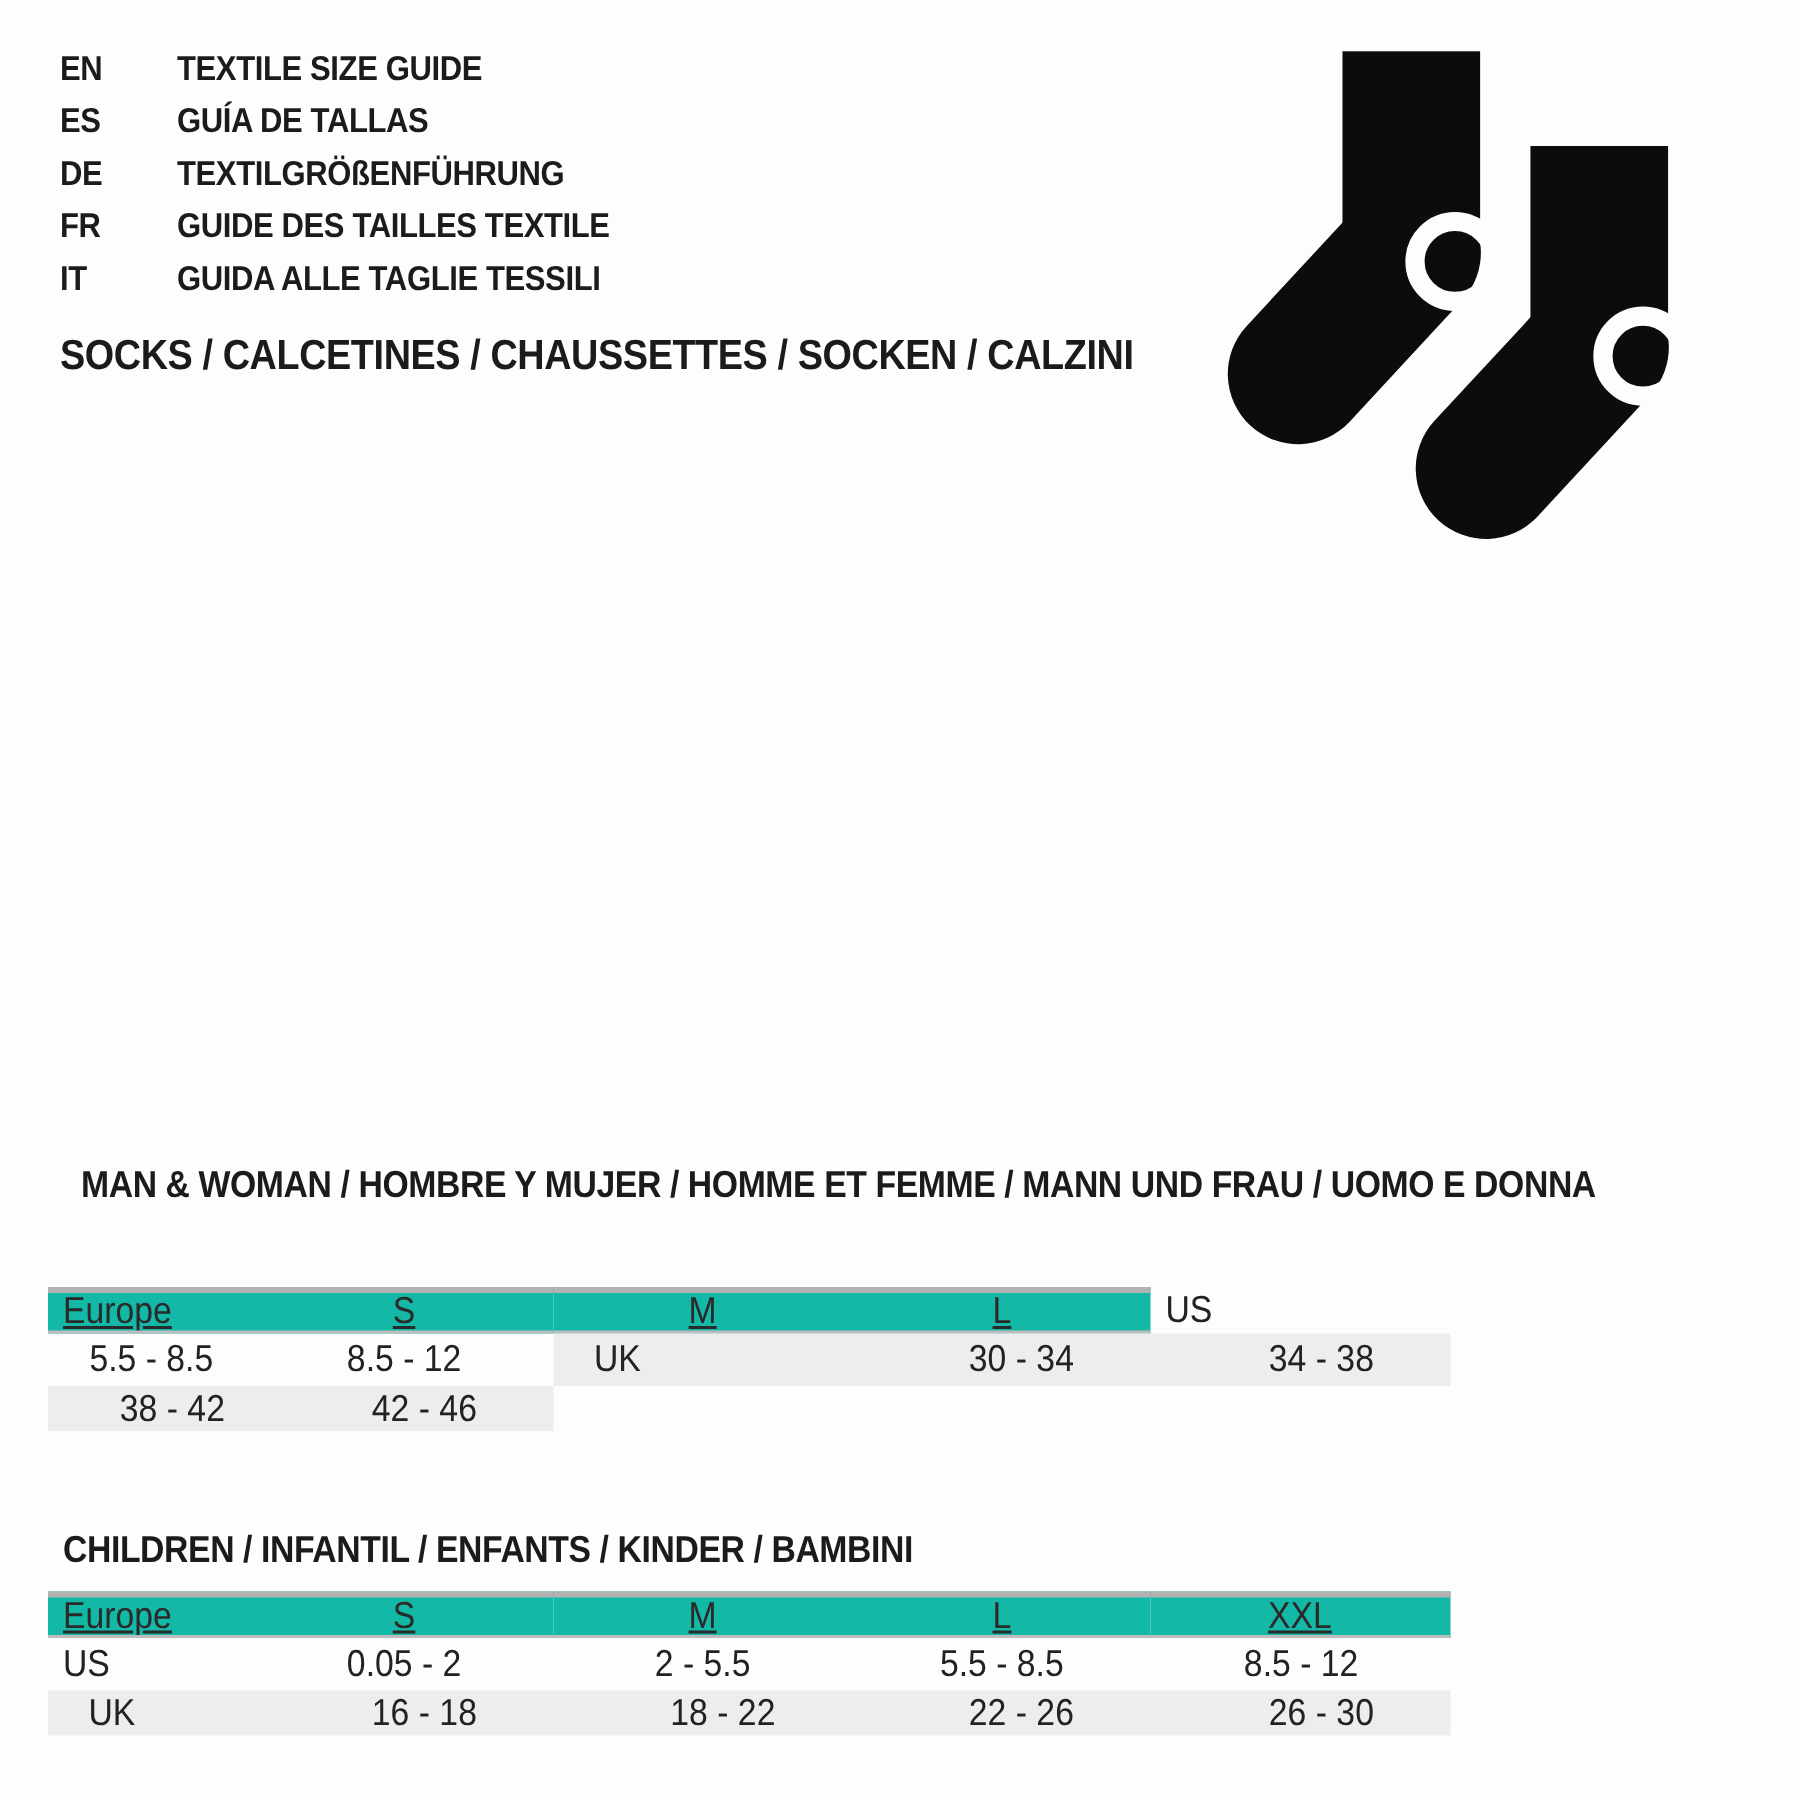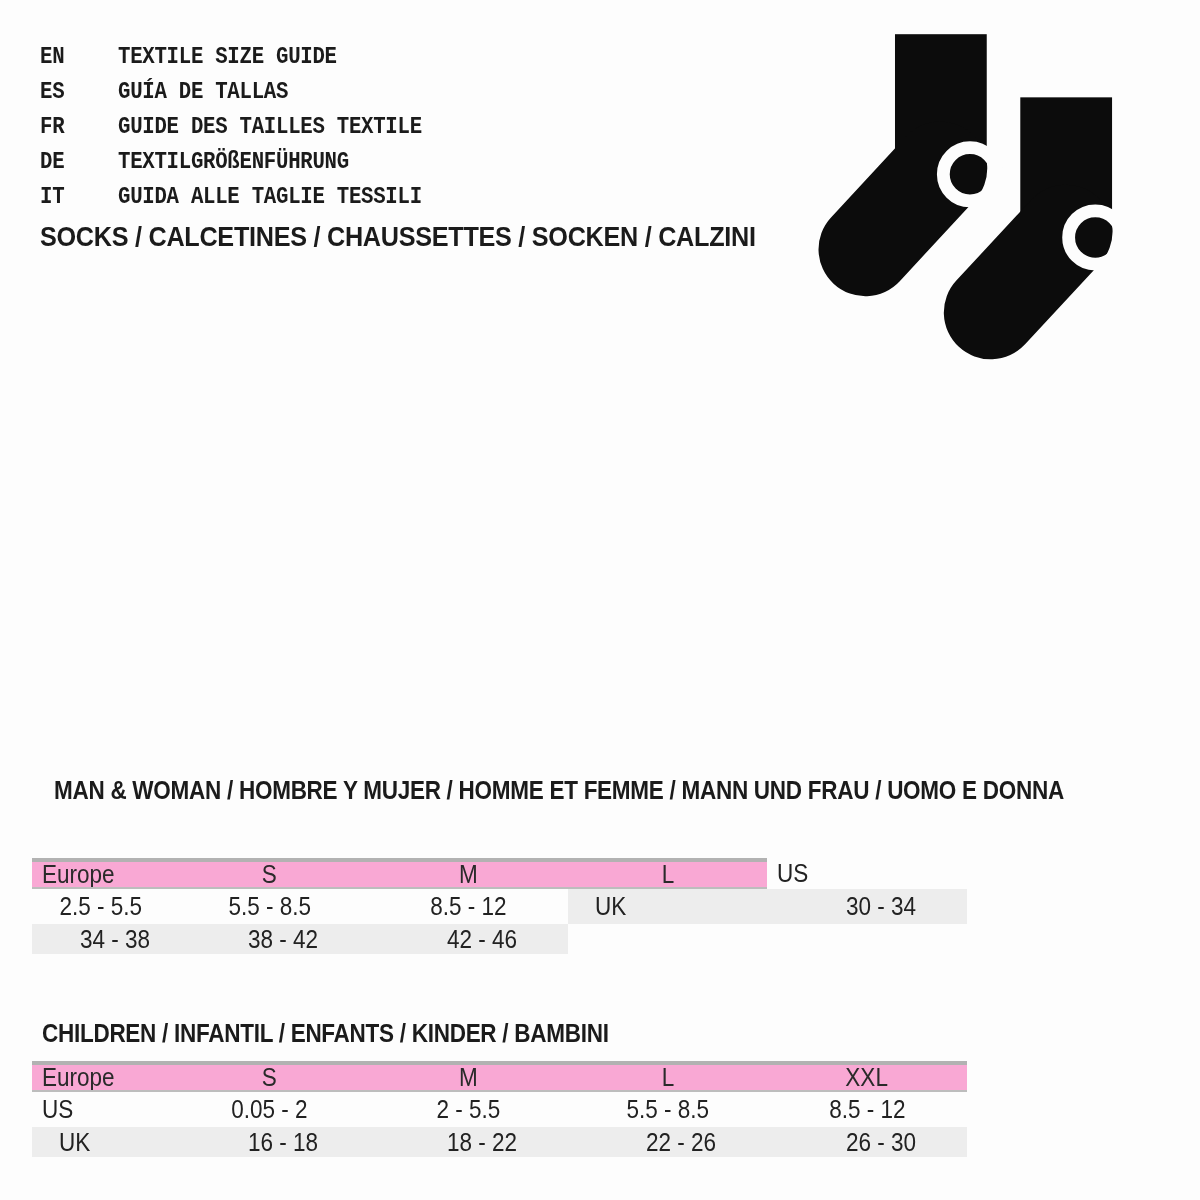--- a/index.html
+++ b/index.html
@@ -10,21 +10,21 @@
     color:#1b1b1b;
     -webkit-font-smoothing:antialiased;
   }
   .canvas{position:relative;width:1200px;height:1200px;overflow:hidden;background:#fdfdfd;}
 
   
   .condl{display:inline-block;transform:scaleX(0.9);transform-origin:0 50%;white-space:nowrap;}
   .condc{display:inline-block;transform:scaleX(0.9);transform-origin:50% 50%;white-space:nowrap;}
 
   
-  .lang-block{position:absolute;left:40px;top:40px;font-family:Liberation Mono, monospace;}
+  .lang-block{position:absolute;left:40px;top:28px;}
   .lang-row{display:flex;height:35px;line-height:35px;font-weight:700;font-size:23px;letter-spacing:-0.3px;}
   .lang-row .code{flex:0 0 78px;}
 
   
   .category{position:absolute;left:40px;top:222px;font-weight:700;font-size:28px;line-height:30px;letter-spacing:-0.3px;}
 
   
   .socks{position:absolute;left:820px;top:34px;overflow:visible;}
 
   
@@ -38,49 +38,50 @@
     grid-template-columns:138px 199px 199px 199px 200px;
     grid-template-rows:31px 35px 30px;
     font-size:25px;color:#222;
   }
   .table-1{top:858px;}
   .table-2{top:1061px;}
 
   .cell{display:flex;align-items:center;justify-content:center;overflow:hidden;}
   .cell.c0{justify-content:flex-start;padding-left:10px;}
   .cell.hd{
-    background:#f9a8d4;
+    background:#14b8a6;
     border-top:4px solid #b2b2b2;
     border-bottom:2px solid #bdbdbd;
     box-sizing:border-box;
     color:#2a2a2a;
+    text-decoration:underline;
   }
   .cell.alt{background:#ededed;padding-left:27px;}
 </style>
 </head>
 <body>
 
 <div class="canvas">
 
   <div class="lang-block">
     <div class="lang-row">
       <span class="code"><span class="condl">EN</span></span>
       <span class="condl">TEXTILE SIZE GUIDE</span>
     </div>
     <div class="lang-row">
       <span class="code"><span class="condl">ES</span></span>
       <span class="condl">GUÍA DE TALLAS</span>
     </div>
     <div class="lang-row">
+      <span class="code"><span class="condl">DE</span></span>
+      <span class="condl">TEXTILGRÖßENFÜHRUNG</span>
+    </div>
+    <div class="lang-row">
       <span class="code"><span class="condl">FR</span></span>
       <span class="condl">GUIDE DES TAILLES TEXTILE</span>
-    </div>
-    <div class="lang-row">
-      <span class="code"><span class="condl">DE</span></span>
-      <span class="condl">TEXTILGRÖßENFÜHRUNG</span>
     </div>
     <div class="lang-row">
       <span class="code"><span class="condl">IT</span></span>
       <span class="condl">GUIDA ALLE TAGLIE TESSILI</span>
     </div>
   </div>
 
   <div class="category">
     <span class="condl">SOCKS / CALCETINES / CHAUSSETTES / SOCKEN / CALZINI</span>
   </div>
@@ -113,23 +114,20 @@
         <span class="condc">M</span>
       </div>
     <div class="cell hd">
         <span class="condc">L</span>
       </div>
 
     <div class="cell c0">
         <span class="condl">US</span>
       </div>
     <div class="cell">
-        <span class="condc">2.5 - 5.5</span>
-      </div>
-    <div class="cell">
         <span class="condc">5.5 - 8.5</span>
       </div>
     <div class="cell">
         <span class="condc">8.5 - 12</span>
       </div>
 
     <div class="cell c0 alt">
         <span class="condl">UK</span>
       </div>
     <div class="cell alt">

